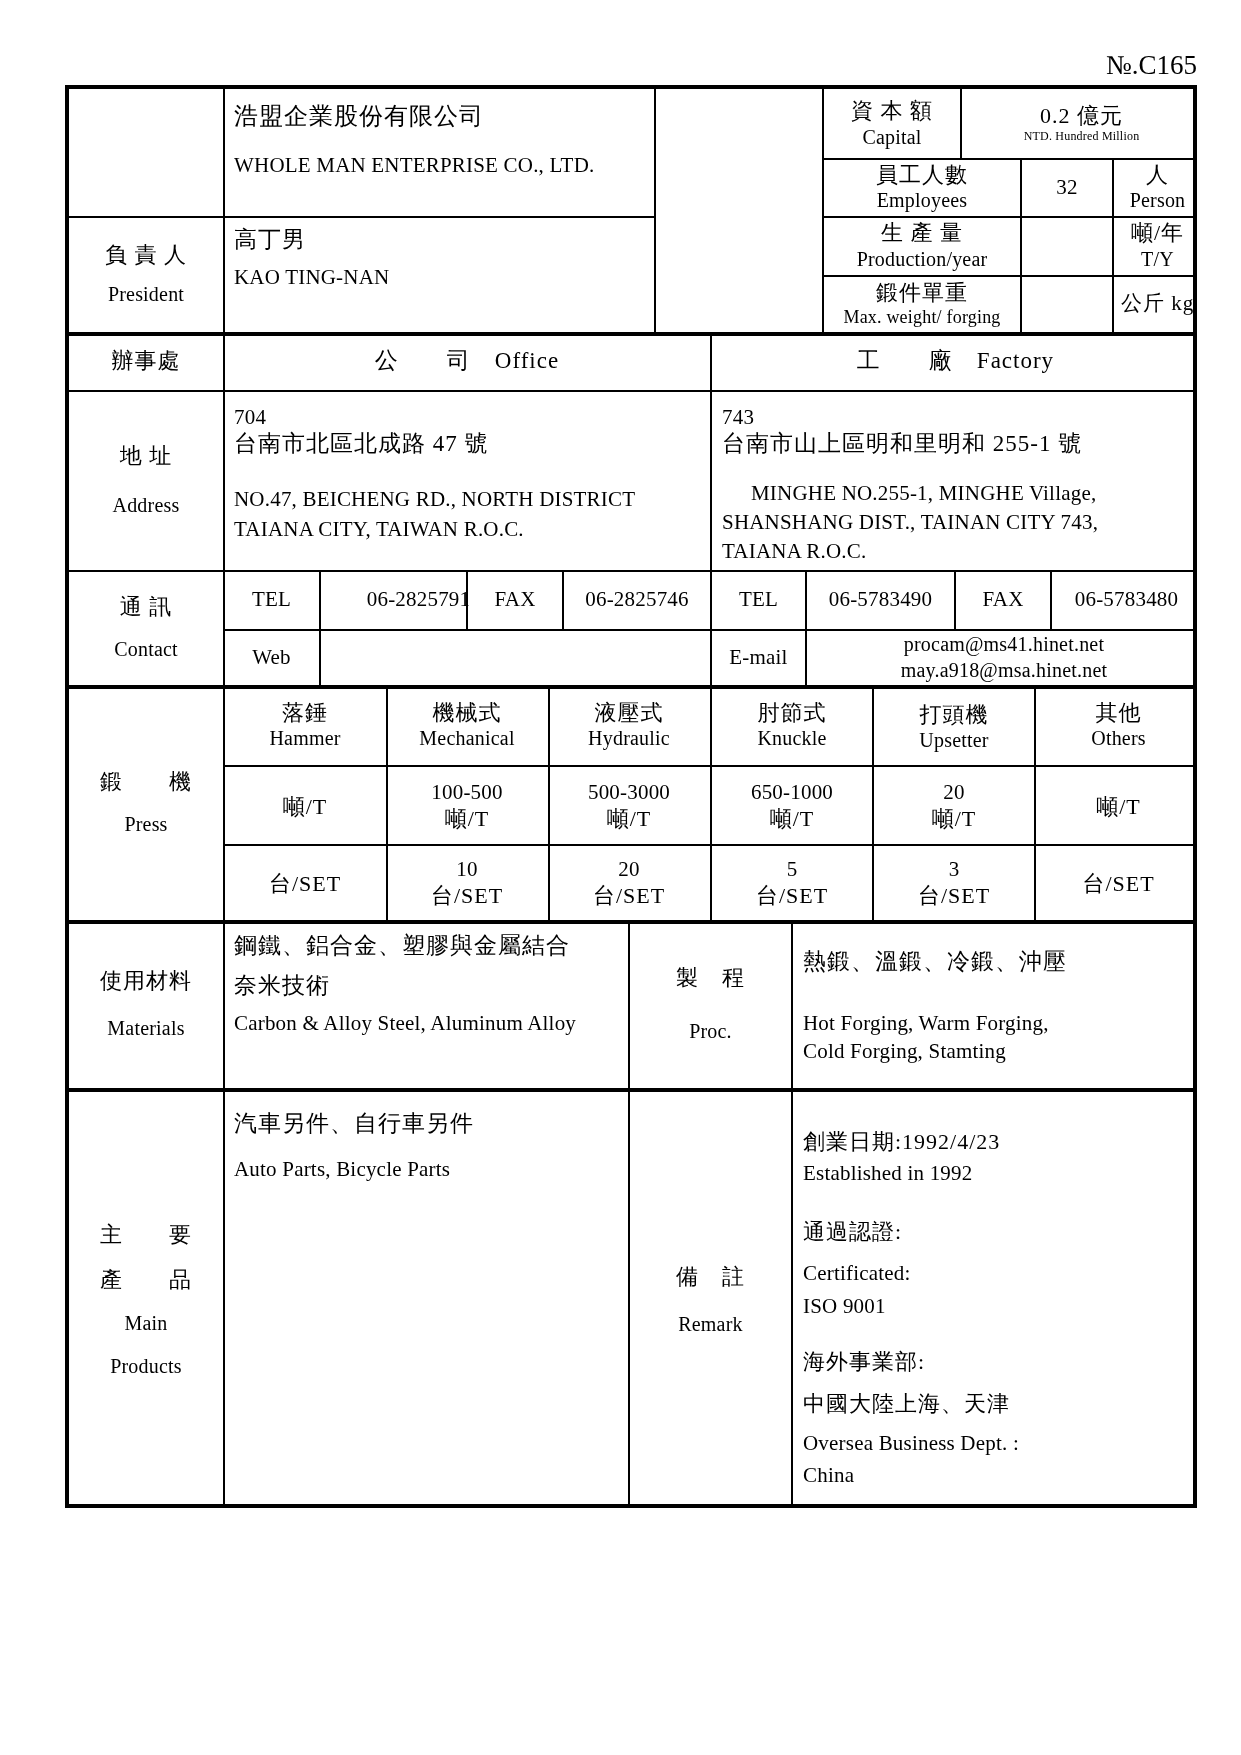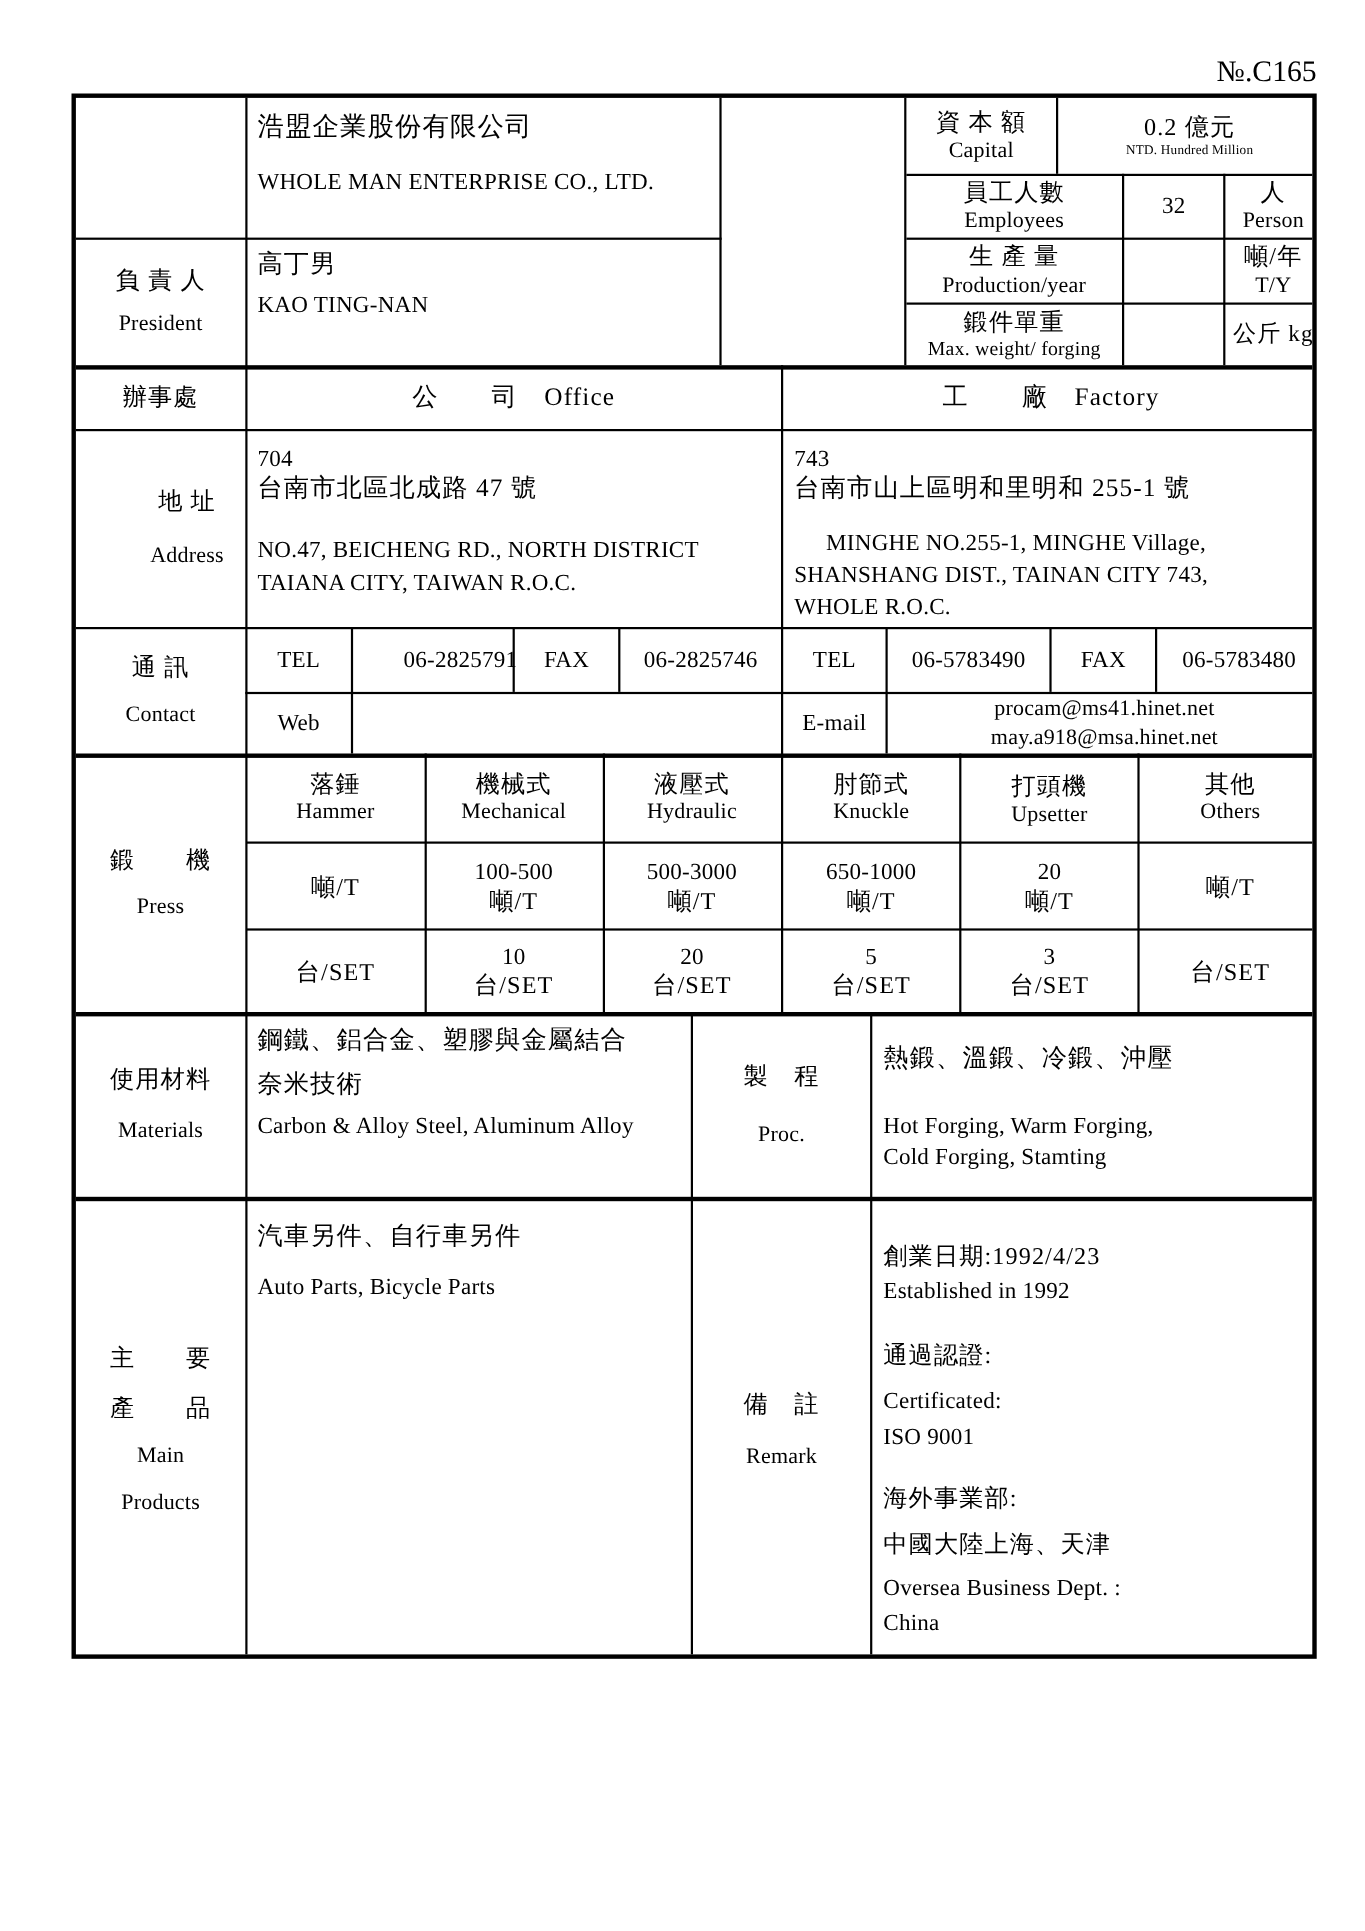--- a/index.html
+++ b/index.html
@@ -16,21 +16,21 @@
         justify-content:center;text-align:center;line-height:1.15;}
   .txt{position:absolute;white-space:pre;line-height:1.15;}
   .cn{font-size:23px;letter-spacing:1px;}
   .en{font-size:20px;letter-spacing:0.2px;}
   .fs24{font-size:24px;}
   .fs22{font-size:22px;}
   .fs21{font-size:21px;}
   .fs19{font-size:12px;}
   .fs18{font-size:18px;}
   .g2{gap:2px;} .g16{gap:16px;} .g18{gap:18px;} .g20{gap:20px;} .g24{gap:24px;}
-  .g26{gap:26px;margin-left:24px;} .g30{gap:30px;} .g42{gap:18px;}
+  .g26{gap:26px;} .g30{gap:30px;} .g42{gap:18px;}
   .emailbox{line-height:1.3;}
 </style>
 </head>
 <body>
 
 <div class="page">
 
   <div class="docnum">№.C165</div>
 
   <div class="table">
@@ -138,21 +138,21 @@
       <div class="en">Address</div>
     </div>
     <div class="txt en fs21" style="left:165px;top:316px">704</div>
     <div class="txt cn" style="left:165px;top:342px">台南市北區北成路 47 號</div>
     <div class="txt en fs21" style="left:165px;top:398px">NO.47, BEICHENG RD., NORTH DISTRICT</div>
     <div class="txt en fs21" style="left:165px;top:428px">TAIANA CITY, TAIWAN R.O.C.</div>
     <div class="txt en fs21" style="left:653px;top:316px">743</div>
     <div class="txt cn" style="left:653px;top:342px">台南市山上區明和里明和 255-1 號</div>
     <div class="txt en fs21" style="left:682px;top:392px">MINGHE NO.255-1, MINGHE Village,</div>
     <div class="txt en fs21" style="left:653px;top:421px">SHANSHANG DIST., TAINAN CITY 743,</div>
-    <div class="txt en fs21" style="left:653px;top:450px">WHOLE R.O.C.</div>
+    <div class="txt en fs21" style="left:653px;top:450px">TAIANA R.O.C.</div>
 
     <div class="cell g18" style="left:0;top:481px;width:154px;height:115px">
       <div class="cn fs22">通 訊</div>
       <div class="en">Contact</div>
     </div>
     <div class="cell" style="left:155px;top:481px;width:95px;height:59px">
       <div class="en fs21">TEL</div>
     </div>
     <div class="cell" style="left:264px;top:481px;width:171px;height:59px">
       <div class="en fs21">06-2825791</div>

